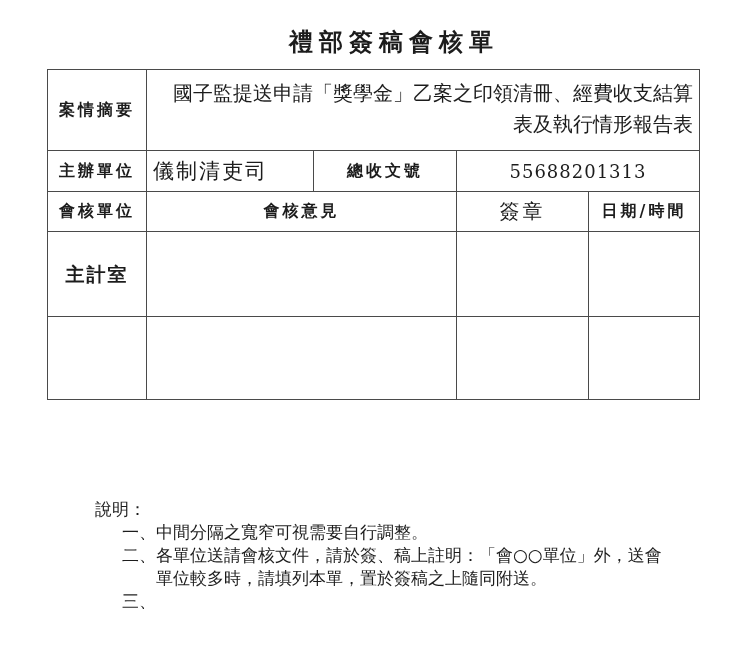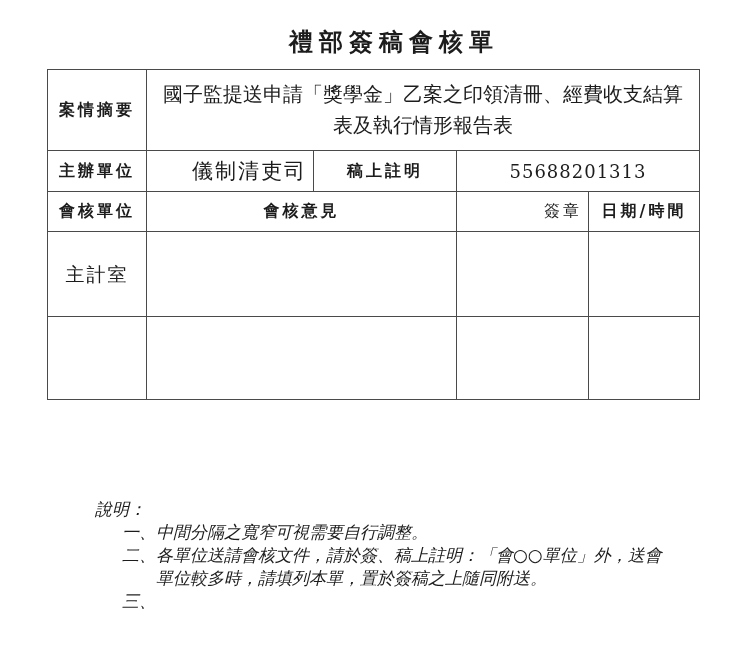--- a/index.html
+++ b/index.html
@@ -38,66 +38,66 @@
   }
   table.approval-table td {
     border: 1px solid #4a4a4a;
     padding: 2px 6px;
     vertical-align: middle;
     overflow: hidden;
   }
   tr.r1 { height: 81px; }
   tr.r2 { height: 41px; }
   tr.r3 { height: 40px; }
-  tr.r4 { height: 85px; }
+  tr.r4 { height: 85px; font-weight: bold; }
   tr.r5 { height: 89px; }
   tr.r6 { height: 83px; }
   .cell-label {
     text-align: center;
     font-size: 16px;
     letter-spacing: 3px;
     font-weight: bold;
   }
   .summary-content {
     font-size: 20px;
     line-height: 1.55;
     padding: 4px 12px;
     white-space: pre-line;
-    text-align: center;
+    text-align: right;
+    font-family: Liberation Mono, monospace;
   }
   .org-value {
-    text-align: right;
+    text-align: left;
     font-size: 21px;
     letter-spacing: 2px;
   }
   .doc-num {
     text-align: center;
     font-size: 18px;
     letter-spacing: 1px;
   }
   .sig-label {
-    text-align: right;
-    font-size: 16px;
+    text-align: center;
+    font-size: 20px;
     letter-spacing: 3px;
   }
   .unit-cell {
     text-align: center;
     font-size: 19px;
     letter-spacing: 2px;
     white-space: pre-line;
     line-height: 1.6;
   }
   .notes {
     position: absolute;
     top: 498px;
     left: 95px;
     width: 605px;
     font-size: 17px;
     line-height: 23px;
-    font-style: italic;
   }
   .note-item {
     display: flex;
     margin-left: 27px;
   }
   .note-marker { flex: 0 0 auto; }
   .note-text { white-space: pre-line; }
 </style>
 </head>
 <body>
@@ -118,21 +118,21 @@
     <tbody>
         <tr class="r1">
       <td class="cell-label">案情摘要</td>
       <td class="summary-content" colspan="4">國子監提送申請「獎學金」乙案之印領清冊、經費收支結算
 表及執行情形報告表</td>
     </tr>
 
     <tr class="r2">
       <td class="cell-label">主辦單位</td>
       <td class="org-value">儀制清吏司</td>
-      <td class="cell-label">稿上註明</td>
+      <td class="cell-label">總收文號</td>
       <td class="doc-num" colspan="2">55688201313</td>
     </tr>
 
     <tr class="r3">
       <td class="cell-label">會核單位</td>
       <td class="cell-label" colspan="2">會核意見</td>
       <td class="sig-label">簽章</td>
       <td class="cell-label">日期/時間</td>
     </tr>
 

